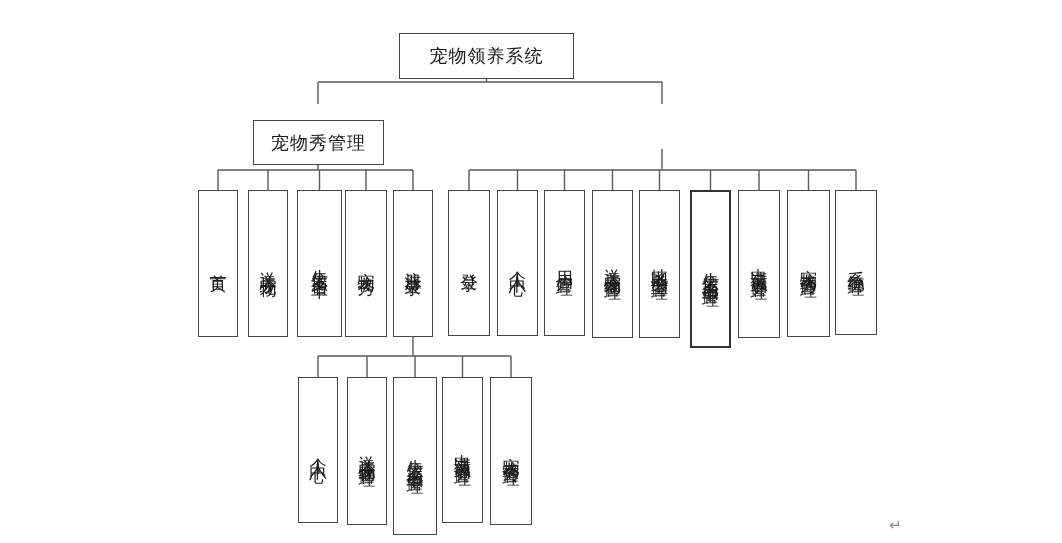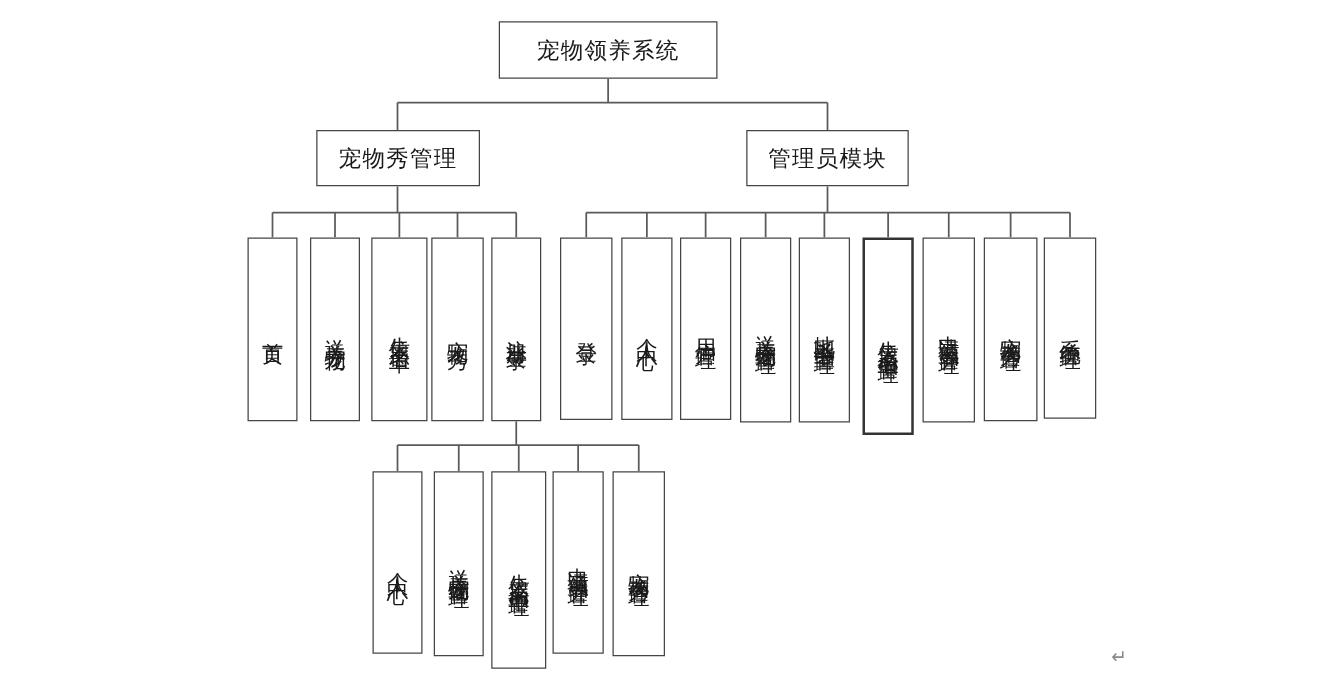--- a/index.html
+++ b/index.html
@@ -15,21 +15,21 @@
     position:absolute;
     box-sizing:border-box;
     background:#ffffff;
     border:1px solid #454545;
     display:flex;
     align-items:center;
     justify-content:center;
     font-size:18px;
     line-height:1;
   }
-  .hbox{letter-spacing:1px;}
+  .hbox{letter-spacing:1px;margin-top:16px;}
   .vbox{
     writing-mode:vertical-rl;
     text-orientation:upright;
     letter-spacing:3px;
     font-size:17px;
   }
   .bold-border{border-width:2px;border-color:#333333;}
   #connectors{
     position:absolute;left:0;top:0;
     pointer-events:none;
@@ -60,21 +60,20 @@
   <svg id="connectors" width="1062" height="543" viewBox="0 0 1062 543">
     <path d="M486.5,63 V82 M318,82 H662 M318,82 V104 M662,82 V104" fill="none" stroke="#5a5a5a" stroke-width="1.4"></path>
     <path d="M318,149 V170 M218,170 H413 M218,170 V190 M268,170 V190 M319.5,170 V190 M366,170 V190 M413,170 V190" fill="none" stroke="#5a5a5a" stroke-width="1.4"></path>
     <path d="M662,149 V170 M469,170 H856 M469,170 V190 M517.5,170 V190 M564.5,170 V190 M612.5,170 V190 M659.5,170 V190 M710.5,170 V190 M759,170 V190 M808.5,170 V190 M856,170 V190" fill="none" stroke="#5a5a5a" stroke-width="1.4"></path>
     <path d="M413,337 V356 M318,356 H511 M318,356 V377 M367,356 V377 M415,356 V377 M462.5,356 V377 M511,356 V377" fill="none" stroke="#5a5a5a" stroke-width="1.4"></path>
   </svg>
 
   <div class="node hbox" style="left:399px;top:17px;width:175px;height:46px">宠物领养系统</div>
 
   <div class="node hbox" style="left:253px;top:104px;width:131px;height:45px">宠物秀管理</div>
-  <div class="node hbox" style="left:597px;top:104px;width:130px;height:45px">管理员模块</div>
 
   <div class="node vbox" style="left:198px;top:190px;width:40px;height:147px">首页</div>
   <div class="node vbox" style="left:248px;top:190px;width:40px;height:147px">送养宠物</div>
   <div class="node vbox" style="left:297px;top:190px;width:45px;height:147px">失信黑名单</div>
   <div class="node vbox" style="left:345px;top:190px;width:42px;height:147px">宠物秀</div>
   <div class="node vbox" style="left:393px;top:190px;width:40px;height:147px">注册登录</div>
 
   <div class="node vbox" style="left:448px;top:190px;width:42px;height:146px">登录</div>
   <div class="node vbox" style="left:497px;top:190px;width:41px;height:146px">个人中心</div>
   <div class="node vbox" style="left:544px;top:190px;width:41px;height:146px">用户管理</div>

